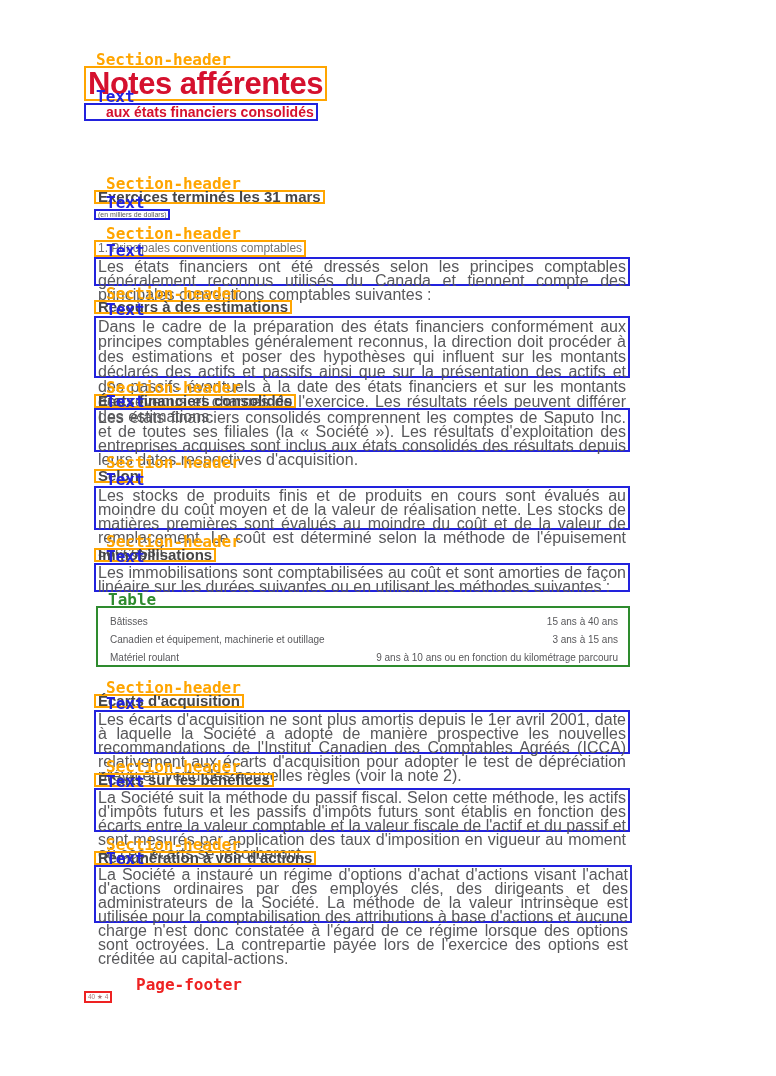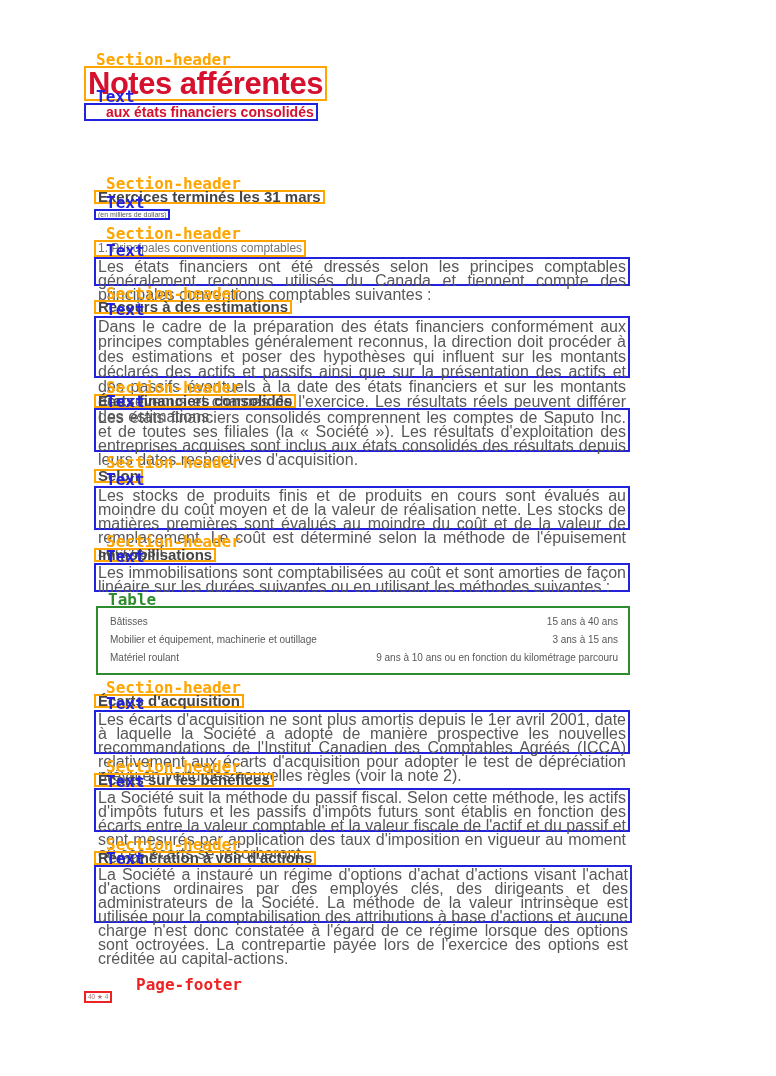--- a/index.html
+++ b/index.html
@@ -98,29 +98,29 @@
 
   <div class="ann box-sec" style="top:548px;left:94px;">
     <span class="lbl lbl-sec">Section-header</span>
     <div class="subhead">Immobilisations</div>
   </div>
   <div class="ann box-text" style="top:563px;left:94px;width:536px;height:29px;">
     <span class="lbl lbl-text">Text</span>
     <div class="para lh14">Les immobilisations sont comptabilisées au coût et sont amorties de façon linéaire sur les durées suivantes ou en utilisant les méthodes suivantes :</div>
   </div>
 
-  <div class="ann box-table" style="top:606px;left:96px;width:534px;height:69px;">
+  <div class="ann box-table" style="top:606px;left:96px;width:534px;height:61px;">
     <span class="lbl lbl-table">Table</span>
     <div class="tbl">
       <div class="trow">
         <span class="ti">Bâtisses</span>
         <span class="tv">15 ans à 40 ans</span>
       </div>
       <div class="trow">
-        <span class="ti">Mobilier et équipement, machinerie et outillage</span>
+        <span class="ti">Canadien et équipement, machinerie et outillage</span>
         <span class="tv">3 ans à 15 ans</span>
       </div>
       <div class="trow">
         <span class="ti">Matériel roulant</span>
         <span class="tv">9 ans à 10 ans ou en fonction du kilométrage parcouru</span>
       </div>
     </div>
   </div>
 
   <div class="ann box-sec" style="top:694px;left:94px;">

